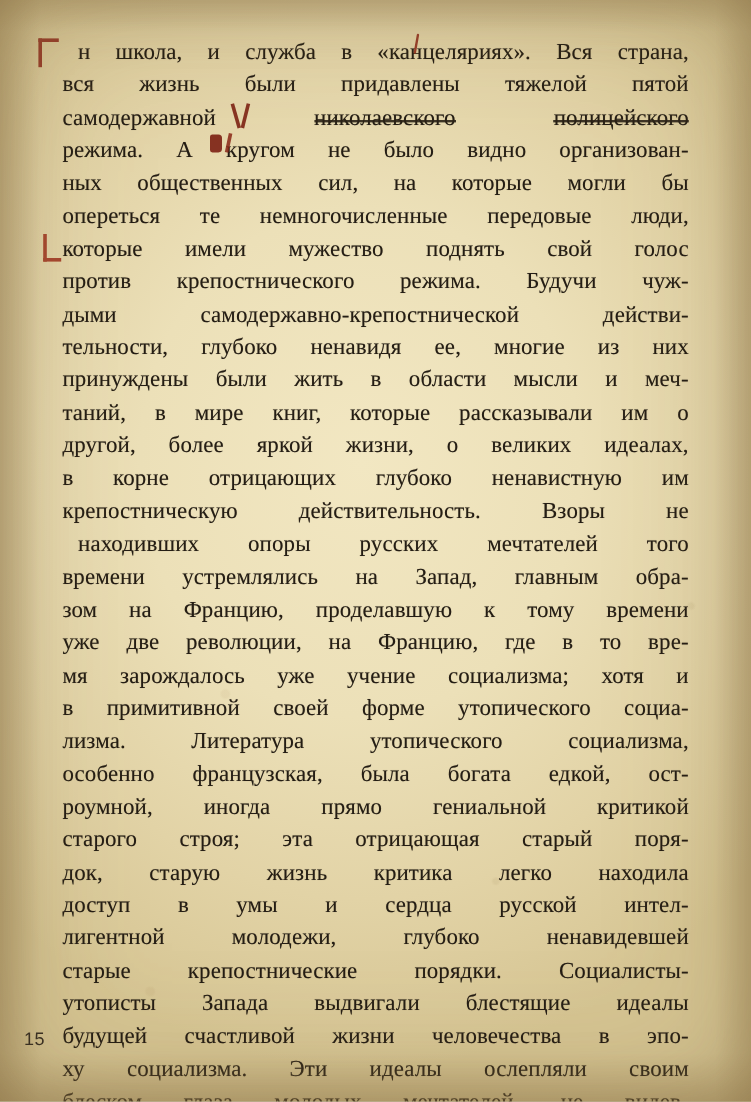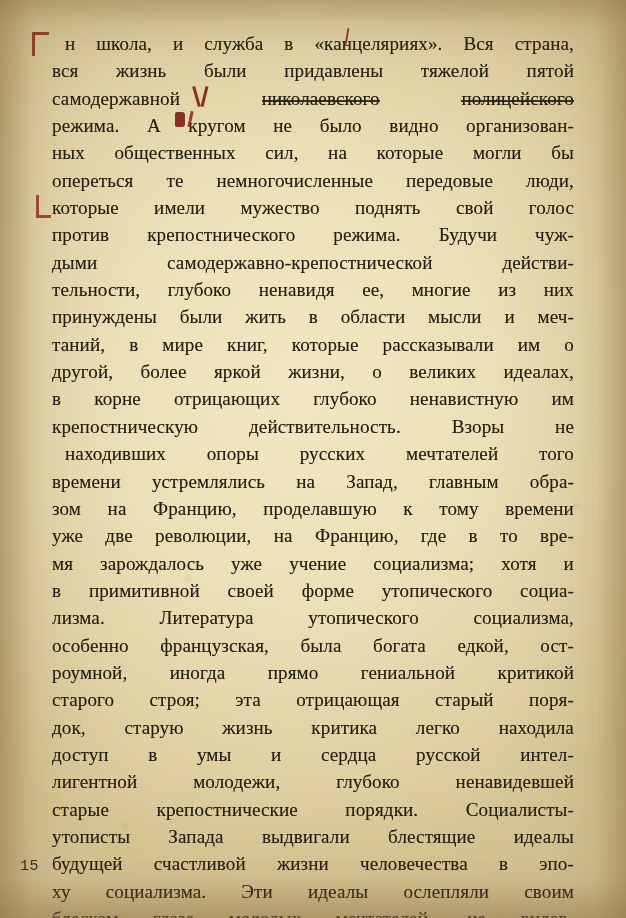--- a/index.html
+++ b/index.html
@@ -166,21 +166,21 @@
     border-radius: 1px;
   }
 
   #page-number {
     position: absolute;
     left: 20px;
     top: 858px;
     font-size: 15px;
     letter-spacing: .4px;
     color: #3a3022;
-    font-family: Liberation Mono, monospace;
+    font-family: Liberation Sans, sans-serif;
   }
 </style>
 </head>
 <body>
 
 <div id="page">
 
   <div id="text-block">
       <div class="line indent">
         <span class="w">н</span>

